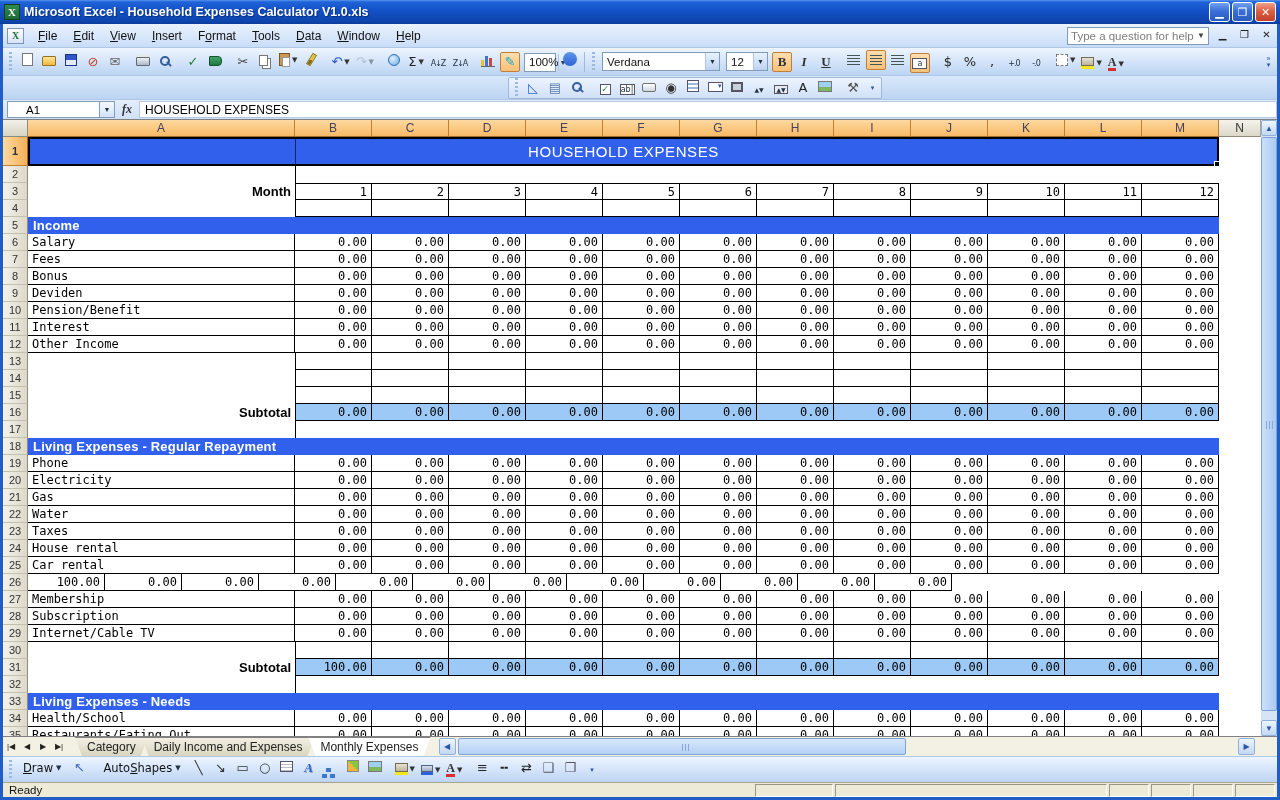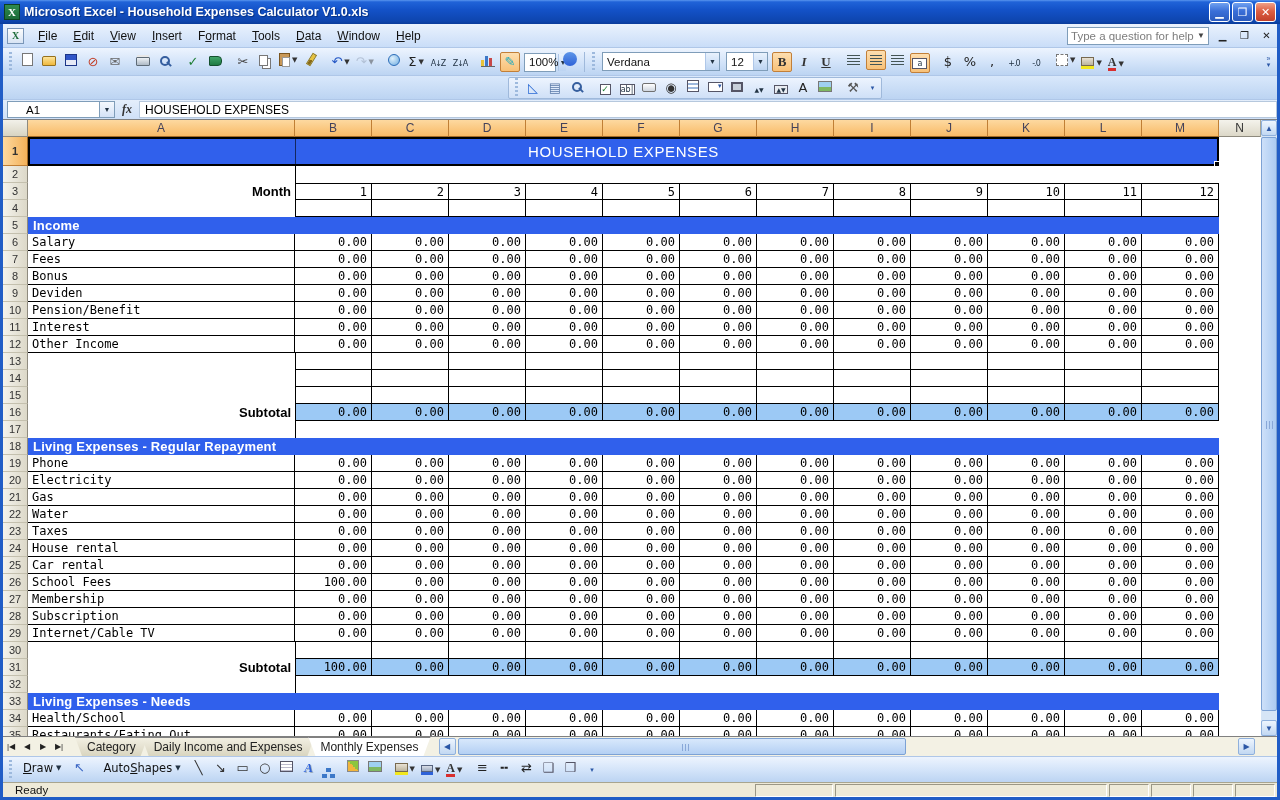--- a/index.html
+++ b/index.html
@@ -16,21 +16,21 @@
  background:linear-gradient(180deg,#70A1F0,#3A6FD8 45%,#2B5BBE)}
 .capbtn.close{background:linear-gradient(180deg,#F0A088,#DD5F43 45%,#C2402A)}
 #app{border-left:3px solid #215DC6;border-right:3px solid #215DC6;width:1280px;background:#C6DCF8}
 #winbottom{height:3px;background:#215DC6}
 
 #menubar{height:24px;display:flex;align-items:center;background:linear-gradient(180deg,#EAF2FD,#C9DDF8);border-bottom:1px solid #AFC7E8;padding:0 2px}
 #menubar .sheeticon{width:17px;height:16px;margin:0 6px 0 2px;background:linear-gradient(#FDFDFD,#D8E4F4);border:1px solid #7A96B8;
  color:#1C6B38;font:bold 10px "Liberation Serif",serif;display:flex;align-items:center;justify-content:center}
 .menuitem{padding:3px 8px;color:#111;cursor:default}
 .menuitem u{text-decoration:underline}
-#menuright{margin-left:auto;display:flex;align-items:center}
+#menuright{margin-left:auto;display:flex;align-items:flex-start}
 #questionbox{width:142px;height:18px;background:#fff;border:1px solid #7F9DB9;color:#7D7D7D;font-size:11.5px;
  display:flex;align-items:center;padding:0 3px;white-space:nowrap;overflow:hidden}
 #questionbox .qdd{margin-left:auto;color:#444;font-size:8px}
 .winmini{width:17px;height:15px;margin-left:5px;color:#222;font:bold 10px "DejaVu Sans",sans-serif;display:flex;align-items:center;justify-content:center}
 
 #tbrow{height:28px;display:flex;align-items:center;background:linear-gradient(180deg,#EDF4FE 0%,#D2E3F9 55%,#BCD4F2 100%);
  border-bottom:1px solid #AFC7E8;padding:0 2px;position:relative}
 .grip{width:5px;height:20px;margin:0 3px;background:repeating-linear-gradient(180deg,#9DB9DD 0 2px,transparent 2px 4px);background-size:3px 100%;background-repeat:no-repeat;background-position:1px 0}
 .tbsep{width:1px;height:20px;background:#9FB9DB;margin:0 3px}
 .i{min-width:20px;height:20px;padding:0 1px;display:inline-flex;align-items:center;justify-content:center;margin:0 1px;
@@ -147,21 +147,21 @@
  background:repeating-linear-gradient(90deg,#89A8D8 0 1px,transparent 1px 3px)}
 #htrack{flex:1}
 
 #drawbar{height:26px;display:flex;align-items:center;background:linear-gradient(180deg,#EDF4FE 0%,#D2E3F9 55%,#BCD4F2 100%);
  border-top:1px solid #AFC7E8;padding:0 2px}
 .dbtn{height:20px;display:inline-flex;align-items:center;padding:0 5px;margin:0 1px;font-size:11.5px;color:#111;border:1px solid transparent;border-radius:2px}
 .dbtn u{text-decoration:underline}
 .dbtn .ddc{font-size:7px;margin-left:3px;color:#234}
 
 #statusbar{height:15px;background:#EEEAD8;border-top:1px solid #A8A58F;display:flex;align-items:center;font-size:11.5px;color:#111}
-#statusbar .ready{padding-left:12px;flex:none}
+#statusbar .ready{padding-left:6px;flex:none}
 #statusbar .fill{flex:1}
 .pane{height:13px;border:1px solid;border-color:#9A9786 #FFF #FFF #9A9786;margin-right:2px}
 </style>
 </head>
 <body>
 
 <div id="frame">
   <div id="titlebar">
     <span class="appicon">X</span>
     <span class="t">Microsoft Excel - Household Expenses Calculator V1.0.xls</span>
@@ -700,21 +700,20 @@
             <div class="cv">0.00</div>
             <div class="cv">0.00</div>
             <div class="cv">0.00</div>
             <div class="cv">0.00</div>
             <div class="cv">0.00</div>
             <div class="cv">0.00</div>
             <div class="cv">0.00</div>
           </div>
           <div class="grow">
             <div class="rh">26</div>
-            <div class="ca bordered">School Fees</div>
             <div class="cv">100.00</div>
             <div class="cv">0.00</div>
             <div class="cv">0.00</div>
             <div class="cv">0.00</div>
             <div class="cv">0.00</div>
             <div class="cv">0.00</div>
             <div class="cv">0.00</div>
             <div class="cv">0.00</div>
             <div class="cv">0.00</div>
             <div class="cv">0.00</div>

